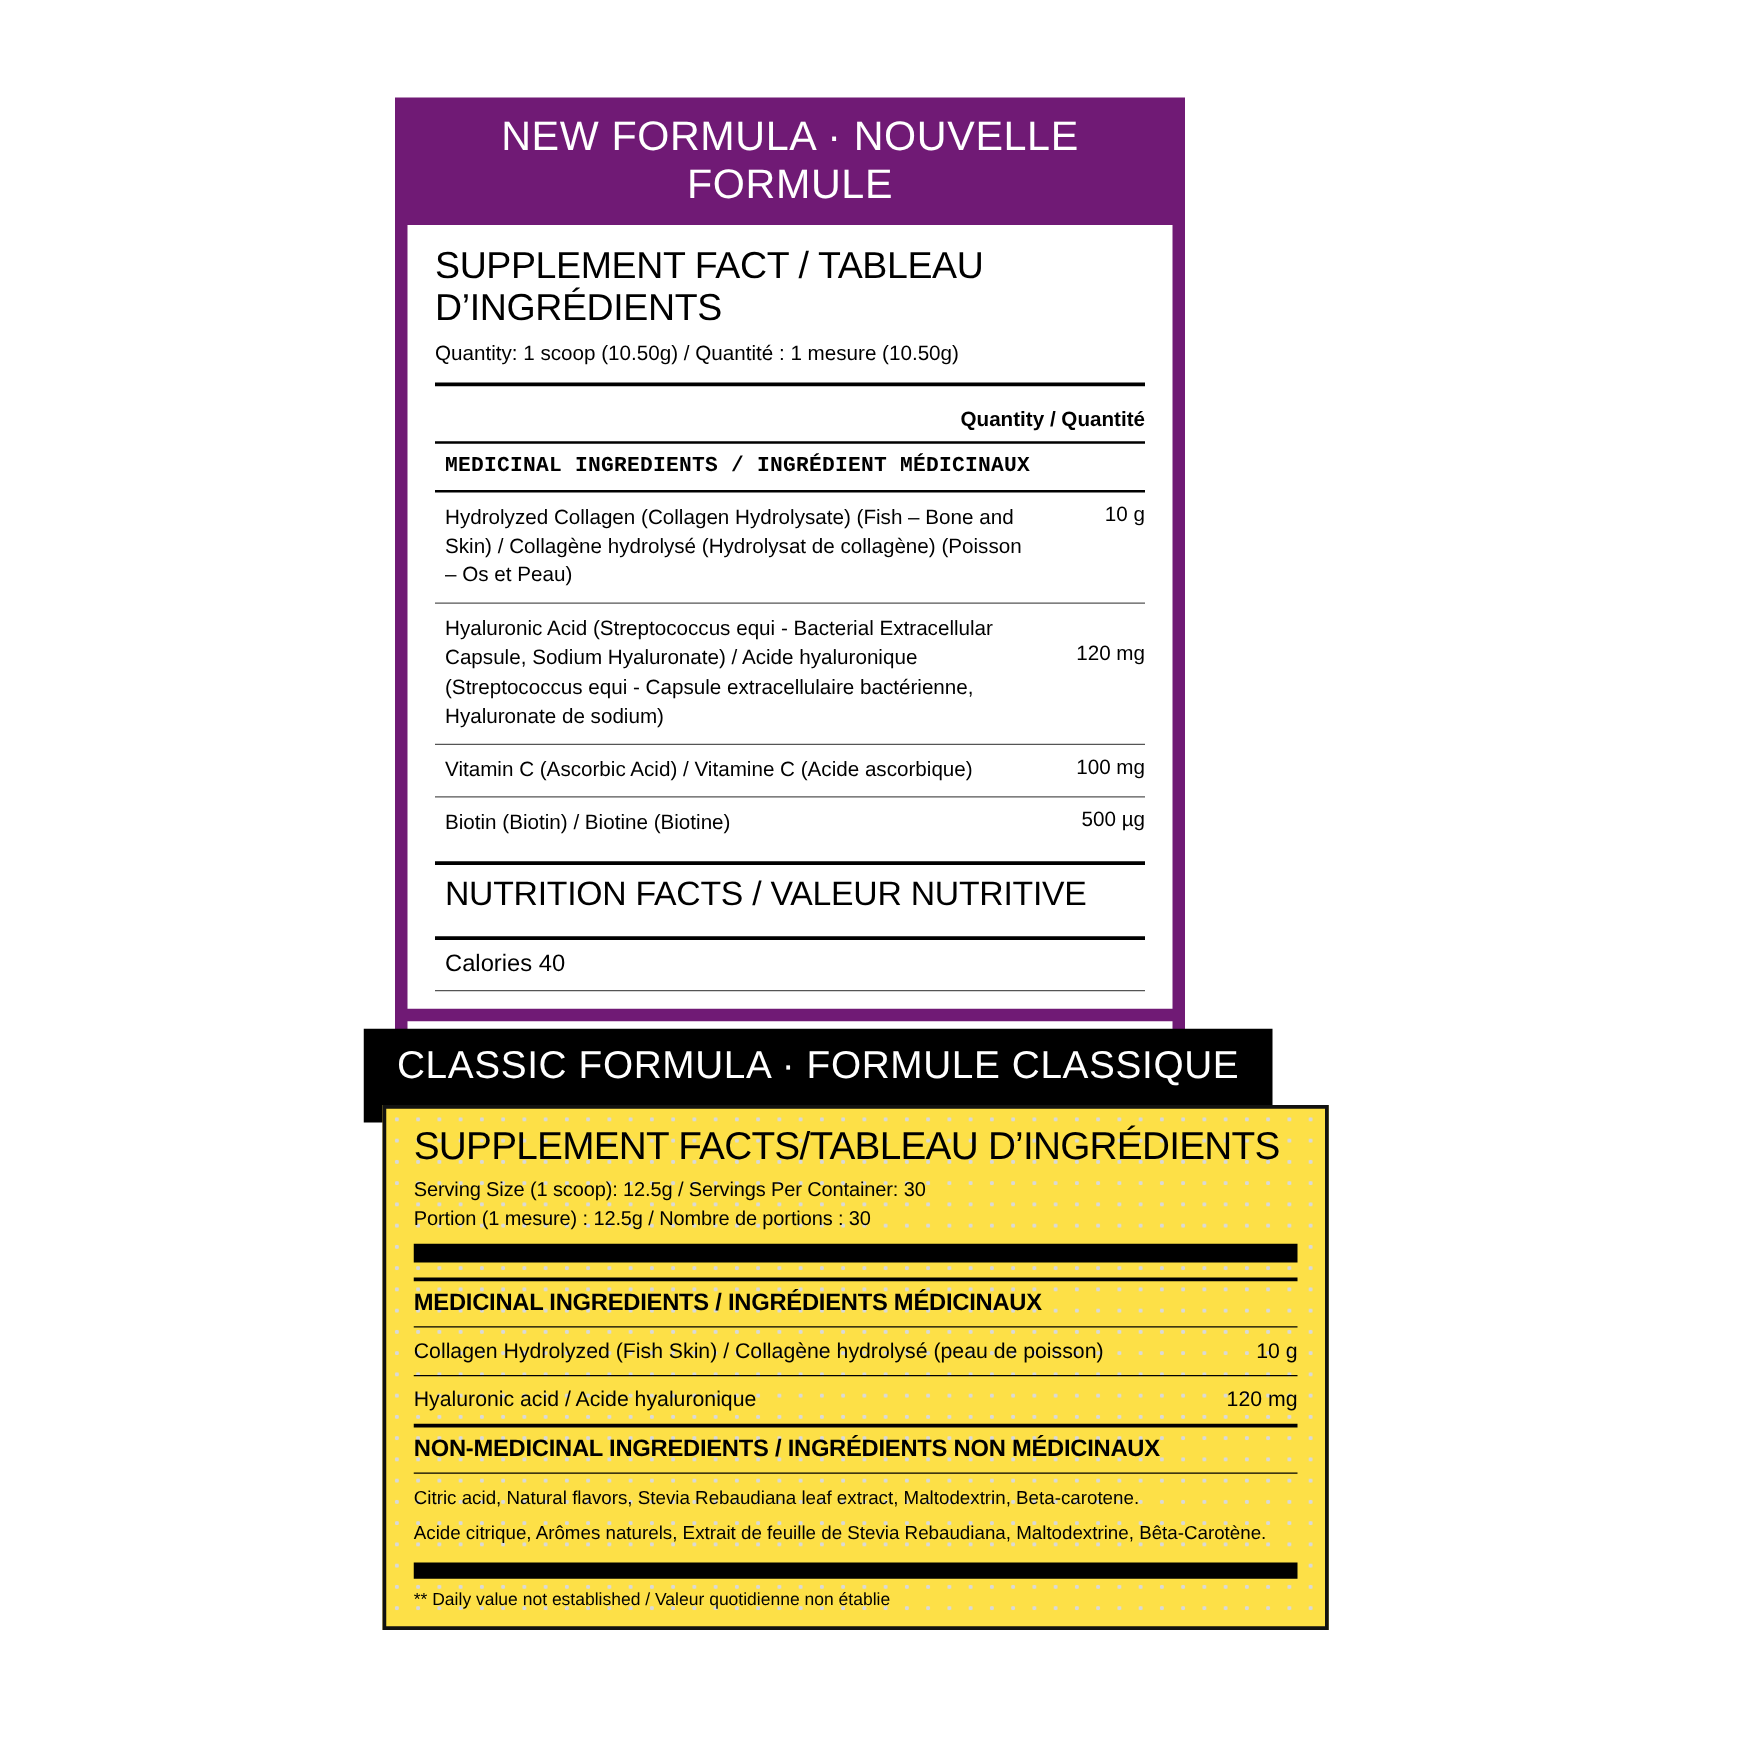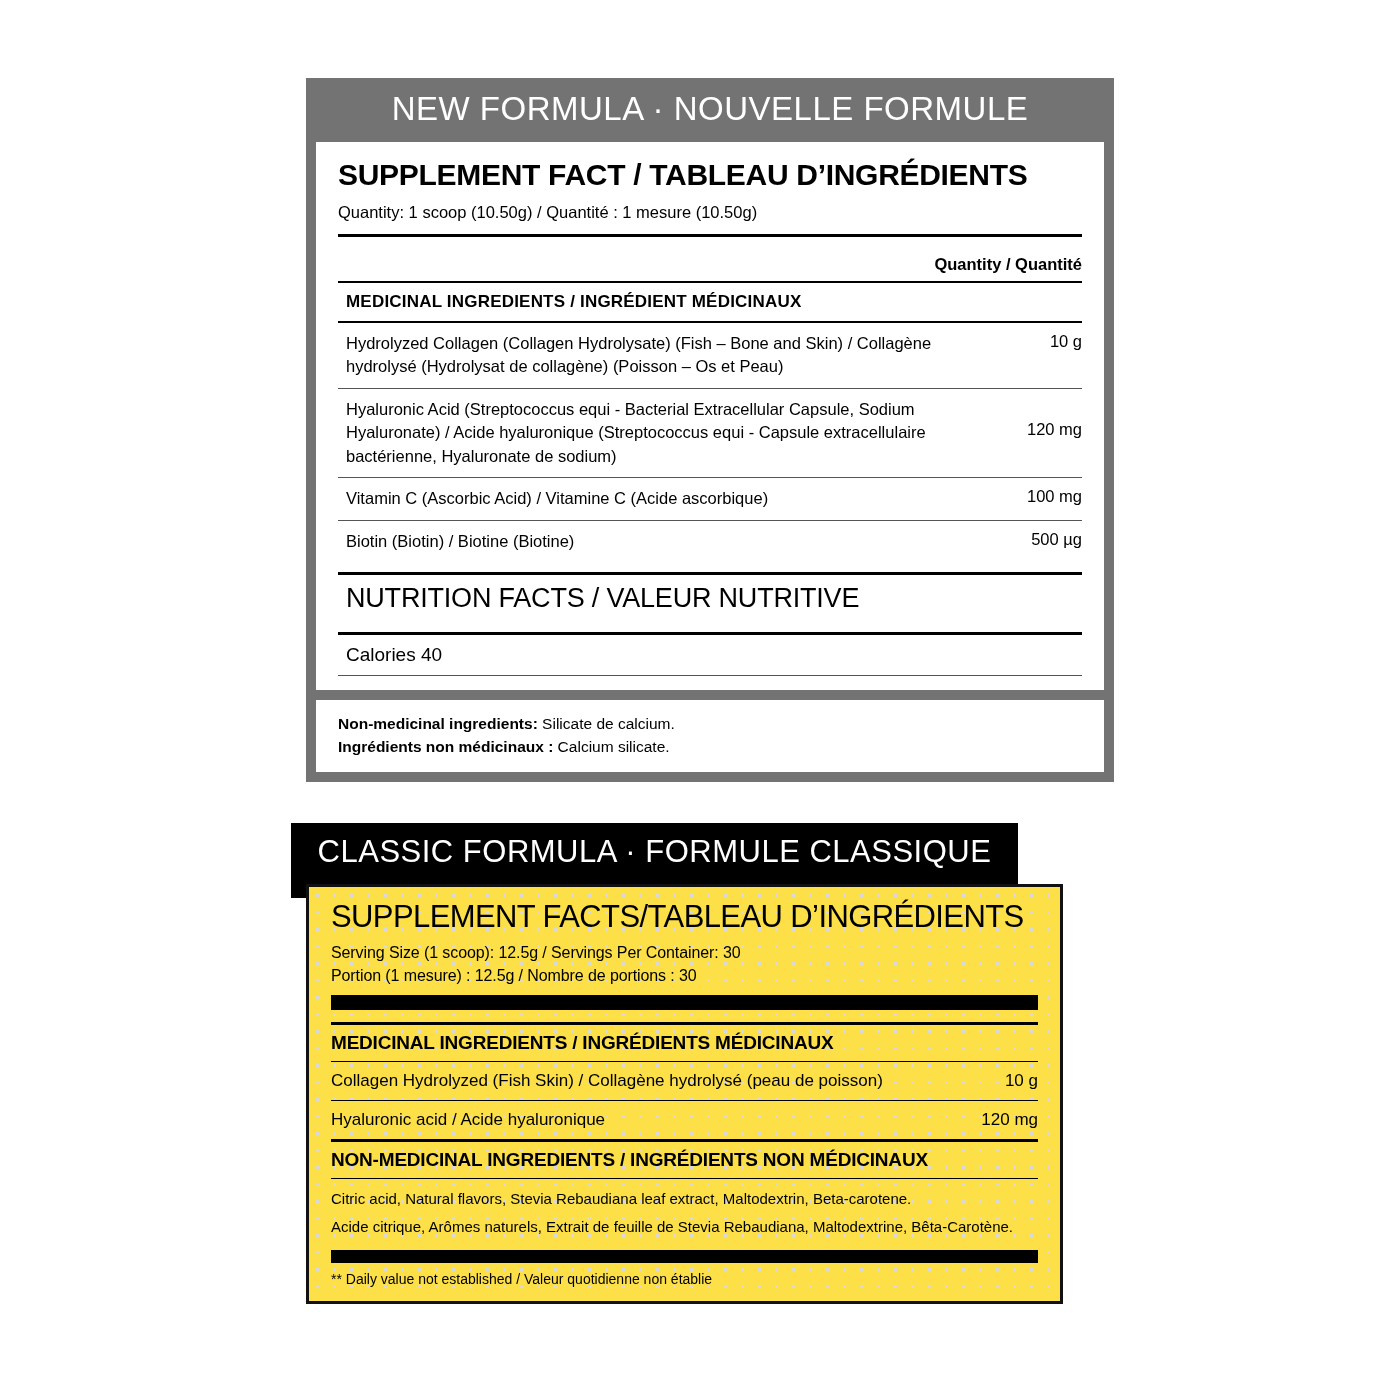--- a/index.html
+++ b/index.html
@@ -19,24 +19,24 @@
   .page {
     position: absolute;
     left: 0; top: 0;
     width: 1400px;
     height: 1400px;
   }
 
   
   .new-panel {
     position: absolute;
-    left: 306px;
+    left: 316px;
     top: 78px;
-    width: 808px;
-    background: #737373;
+    width: 632px;
+    background: #701a75;
     padding: 0;
     box-sizing: border-box;
   }
 
   .band-title {
     color: #ffffff;
     text-align: center;
     font-size: 33px;
     letter-spacing: 0.5px;
     padding: 12px 0 14px 0;
@@ -46,21 +46,21 @@
 
   .white-card {
     background: #ffffff;
     margin: 0 10px 10px 10px;
     padding: 12px 22px 14px 22px;
     box-sizing: border-box;
   }
 
   .nf-heading {
     font-size: 30px;
-    font-weight: 700;
+    font-weight: 400;
     letter-spacing: -0.3px;
     line-height: 1.12;
     margin: 4px 0 8px 0;
   }
 
   .nf-sub {
     font-size: 16.5px;
     line-height: 1.48;
     margin: 0 0 2px 0;
   }
@@ -85,20 +85,21 @@
     font-weight: bold;
     padding: 7px 0 7px 0;
     margin-top: 11px;
   }
 
   .sec-label {
     font-size: 17px;
     font-weight: bold;
     letter-spacing: 0.2px;
     padding: 9px 0 9px 8px;
+    font-family: Liberation Mono, monospace;
   }
 
   .ing-row {
     display: flex;
     align-items: flex-start;
     padding: 9px 0 9px 0;
   }
   .ing-name {
     flex: 1 1 auto;
     font-size: 16.5px;

